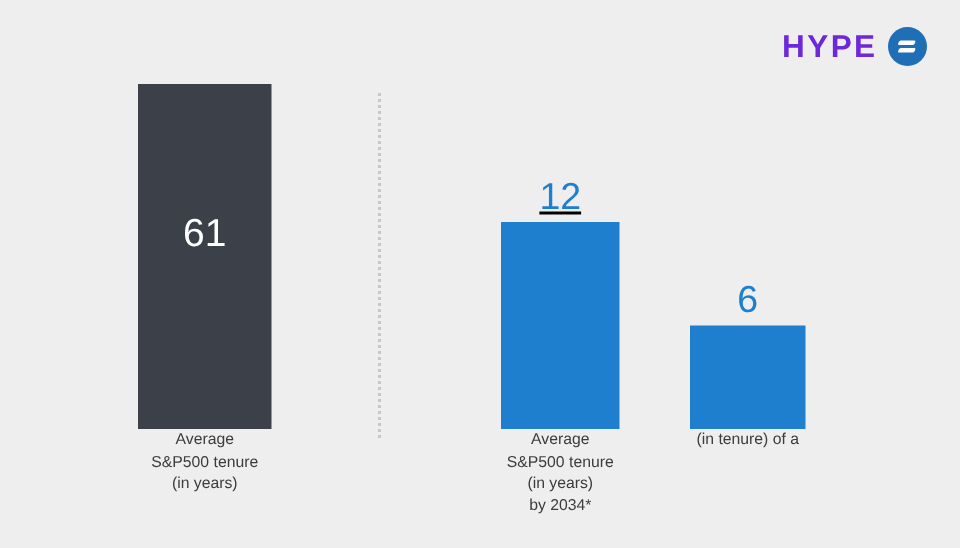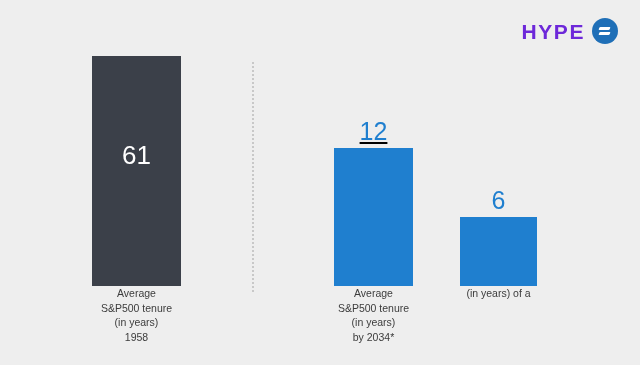--- a/index.html
+++ b/index.html
@@ -170,37 +170,36 @@
   <div id="plot">
 
     <div class="bar-group" id="group-1">
       <div class="bar-rect">
         <div class="bar-inner-value">61</div>
       </div>
       <div class="bar-caption">
         <div>Average</div>
         <div>S&amp;P500 tenure</div>
         <div>(in years)</div>
-        <div>1958</div>
       </div>
     </div>
 
     <div class="bar-group" id="group-2">
       <div class="bar-value">12</div>
       <div class="bar-rect"></div>
       <div class="bar-caption">
         <div>Average</div>
         <div>S&amp;P500 tenure</div>
         <div>(in years)</div>
         <div>by 2034*</div>
       </div>
     </div>
 
     <div class="bar-group" id="group-3">
       <div class="bar-value">6</div>
       <div class="bar-rect"></div>
       <div class="bar-caption">
-        <div>(in years) of a</div>
+        <div>(in tenure) of a</div>
       </div>
     </div>
 
   </div>
 </div>
 
 </body></html>

